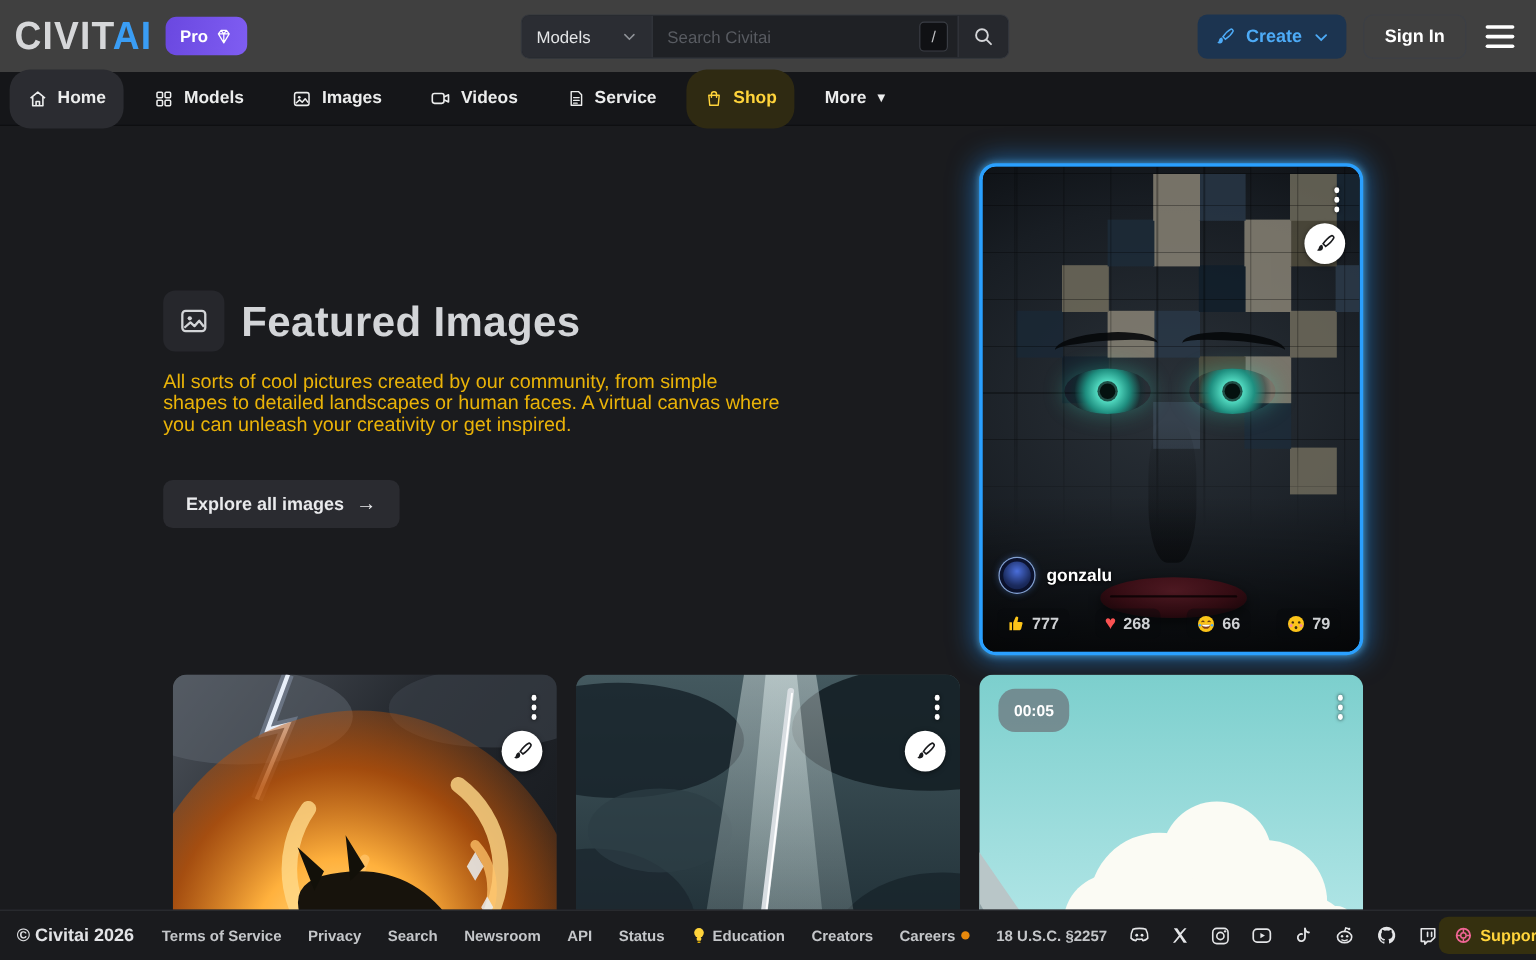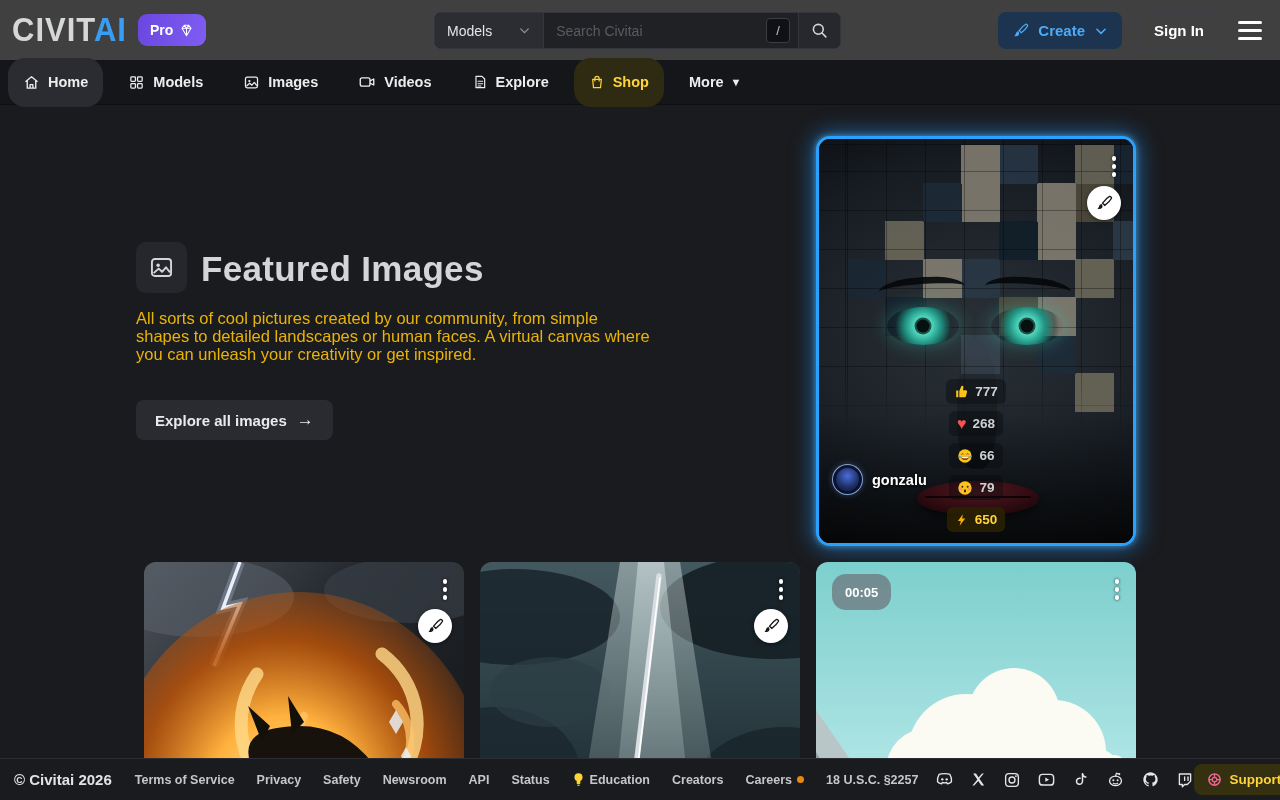--- a/index.html
+++ b/index.html
@@ -105,21 +105,21 @@
     padding:4px; cursor:pointer; z-index:5; }
   .dots-btn i { width:4.5px; height:4.5px; border-radius:50%; background:#fff; box-shadow:0 0 3px rgba(0,0,0,.8); }
   .paint-btn { position:absolute; right:12px; top:47px; width:34px; height:34px; border-radius:50%;
     background:#fff; display:flex; align-items:center; justify-content:center; cursor:pointer;
     box-shadow:0 1px 4px rgba(0,0,0,.5); z-index:5; color:#1a1b1e; }
   .user-row { position:absolute; left:13px; bottom:48px; display:flex; align-items:center; gap:9px; z-index:5; }
   .avatar { width:31px; height:31px; border-radius:50%; cursor:pointer;
     background:radial-gradient(circle at 50% 38%, #4a6edb 0%, #1b2b5e 52%, #0a1030 100%);
     border:1px solid rgba(170,205,255,.75); box-shadow:inset 0 0 0 3px rgba(10,16,40,.9), 0 0 6px rgba(90,150,255,.35); }
   .username { font-size:14.5px; font-weight:700; color:#fff; text-shadow:0 1px 3px rgba(0,0,0,.9); cursor:pointer; }
-  .reactions { position:absolute; left:12px; right:12px; bottom:11px; display:flex; align-items:center; gap:7px; z-index:5;flex-direction:column; }
+  .reactions { position:absolute; left:12px; right:12px; bottom:11px; display:flex; align-items:center; gap:22px; z-index:5; }
   .react-pill { display:flex; align-items:center; gap:6px; height:25px; padding:0 8px; border-radius:6px;
     background:rgba(8,10,12,.4); cursor:pointer; }
   .react-count { font-size:13.5px; font-weight:700; color:#cfd1d4; }
   .react-pill.buzz { background:rgba(42,33,2,.88); }
   .react-pill.buzz .react-count { color:#ffd43b; }
   .heart-glyph { color:#fa5252; font-size:16px; line-height:1; }
 
   
   .thumb-card { position:absolute; top:562px; width:320px; height:410px; border-radius:12px; overflow:hidden;
     cursor:pointer; background:#202227; }
@@ -229,21 +229,21 @@
           <rect x="3" y="6.5" width="13" height="11" rx="2.5" fill="none" stroke="#eceded" stroke-width="1.8"></rect>
           <path d="M16 10.5l5-2.5v8l-5-2.5" fill="none" stroke="#eceded" stroke-width="1.8" stroke-linejoin="round"></path>
         </svg>
       <span>Videos</span>
     </div>
     <div class="nav-item">
       <svg width="16" height="16" viewBox="0 0 24 24">
           <path d="M6 3.5h9l4 4V20.5H6z" fill="none" stroke="#eceded" stroke-width="1.8" stroke-linejoin="round"></path>
           <path d="M9 11h7M9 14.5h7M9 18h4.5" stroke="#eceded" stroke-width="1.6" stroke-linecap="round"></path>
         </svg>
-      <span>Explore</span>
+      <span>Service</span>
     </div>
     <div class="nav-item shop">
       <svg width="16" height="16" viewBox="0 0 24 24">
           <path d="M5.5 8h13l-1.2 12.5H6.7z" fill="none" stroke="#ffd43b" stroke-width="1.8" stroke-linejoin="round"></path>
           <path d="M8.8 10.5V6.8a3.2 3.2 0 0 1 6.4 0v3.7" fill="none" stroke="#ffd43b" stroke-width="1.8" stroke-linecap="round"></path>
         </svg>
       <span>Shop</span>
     </div>
     <div class="nav-item">
       <span>More</span>
@@ -479,21 +479,21 @@
         <i></i>
         <i></i>
       </div>
   </div>
 
   <div class="footer">
     <span class="copyright">© Civitai 2026</span>
     <div class="foot-links">
       <span class="foot-link">Terms of Service</span>
       <span class="foot-link">Privacy</span>
-      <span class="foot-link">Safety</span>
+      <span class="foot-link">Search</span>
       <span class="foot-link">Newsroom</span>
       <span class="foot-link">API</span>
       <span class="foot-link">Status</span>
       <span class="foot-link">
         <svg width="13" height="15" viewBox="0 0 24 28">
             <circle cx="12" cy="10" r="7.5" fill="#ffd43b"></circle>
             <rect x="8.5" y="16.5" width="7" height="6" rx="1.8" fill="#ffd43b"></rect>
             <rect x="9.5" y="23.5" width="5" height="2.5" rx="1.2" fill="#d9a700"></rect>
           </svg>
         <span>Education</span>

